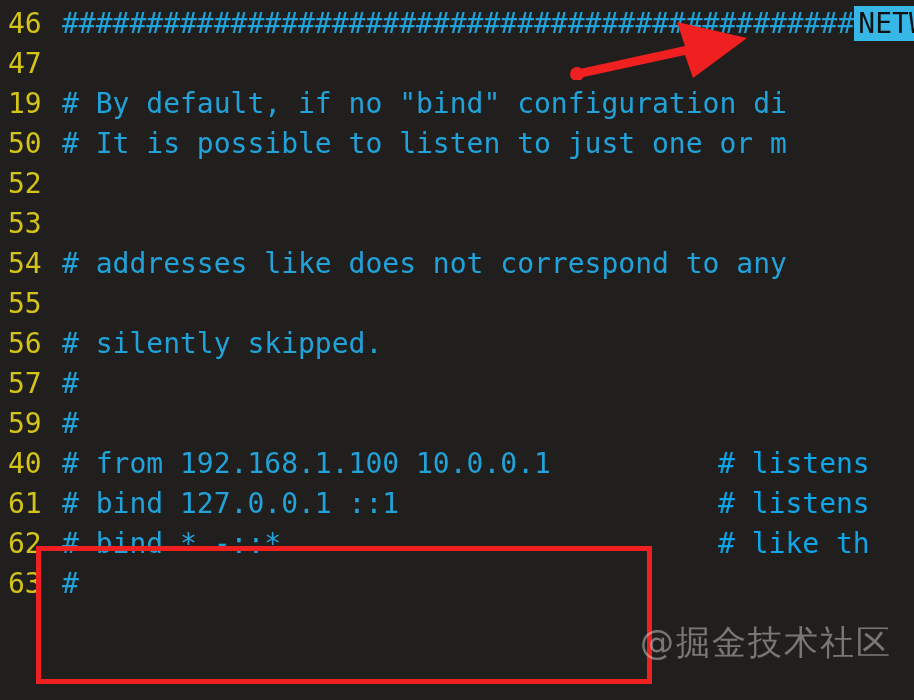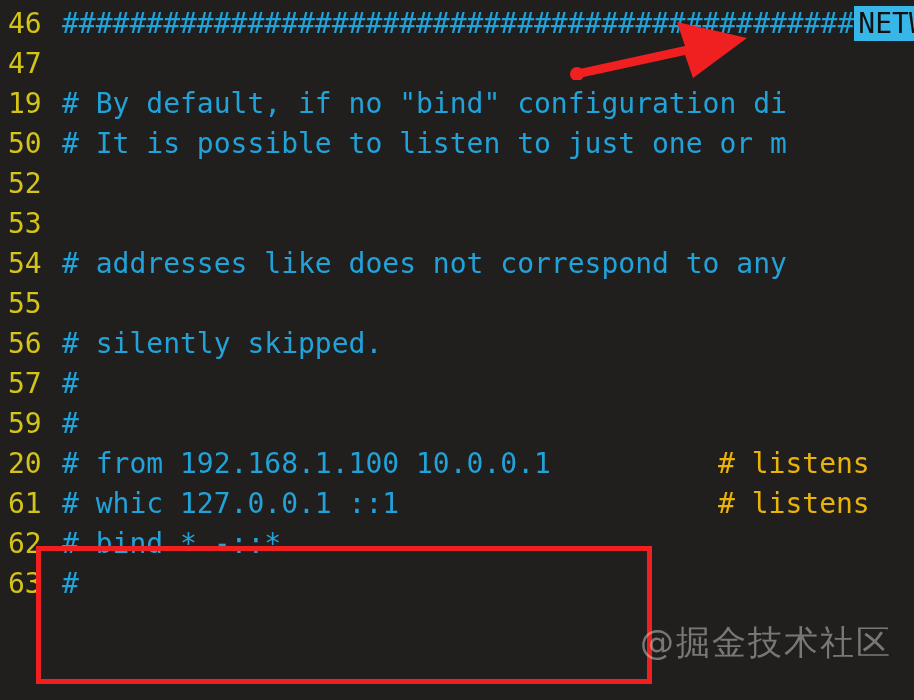--- a/index.html
+++ b/index.html
@@ -56,21 +56,21 @@
   }
   .code .hl {
     background: #37b6e8;
     color: #111111;
     padding: 1px 4px;
   }
   .tail {
     position: absolute;
     left: 718px;
     top: 0;
-    color: #eab308;
+    color: #0ea5e9;
     font-size: 28px;
     line-height: 40px;
     white-space: pre;
   }
 
   
   .anno-box {
     position: absolute;
     border: 5px solid #f02020;
     box-sizing: border-box;
@@ -146,34 +146,35 @@
       <span class="code">#</span>
     </div>
 
 
     <div class="line">
       <span class="gutter">59</span>
       <span class="code">#</span>
     </div>
 
     <div class="line">
-      <span class="gutter">20</span>
+      <span class="gutter">40</span>
       <span class="code"># from 192.168.1.100 10.0.0.1</span>
       <span class="tail"># listens</span>
     </div>
 
     <div class="line">
       <span class="gutter">61</span>
-      <span class="code"># whic 127.0.0.1 ::1</span>
+      <span class="code"># bind 127.0.0.1 ::1</span>
       <span class="tail"># listens</span>
     </div>
 
     <div class="line">
       <span class="gutter">62</span>
       <span class="code"># bind * -::*</span>
+      <span class="tail"># like th</span>
     </div>
 
     <div class="line">
       <span class="gutter">63</span>
       <span class="code">#</span>
     </div>
 
   </div>
 
   <div class="arrow-wrap" style="left:565px; top:8px; width:200px; height:72px;">

